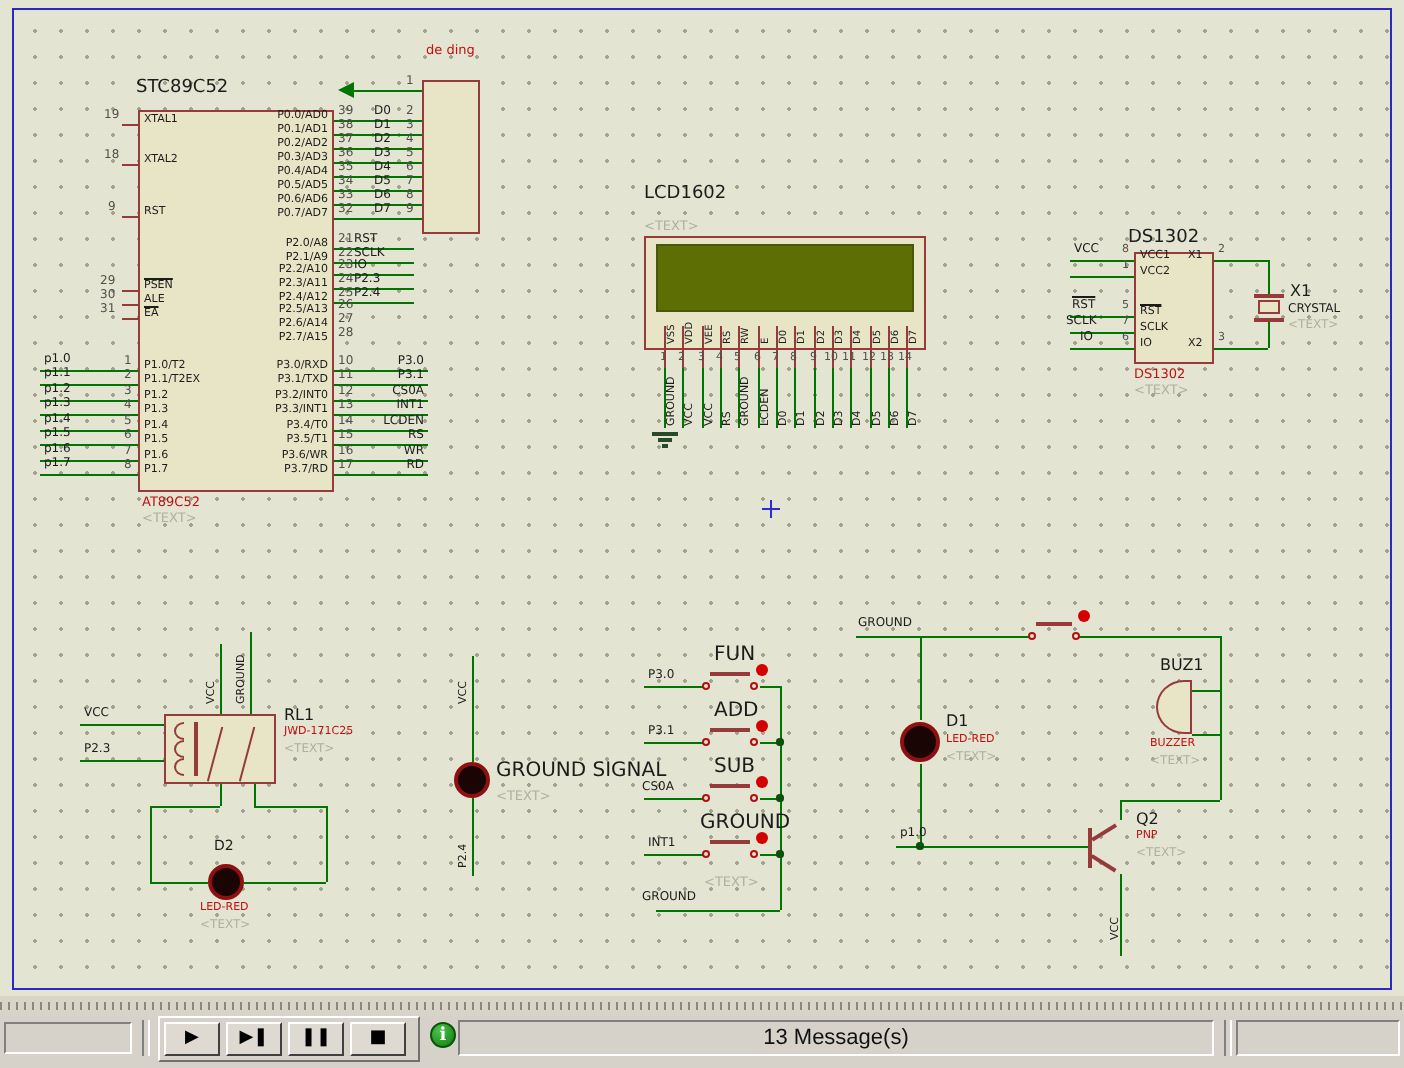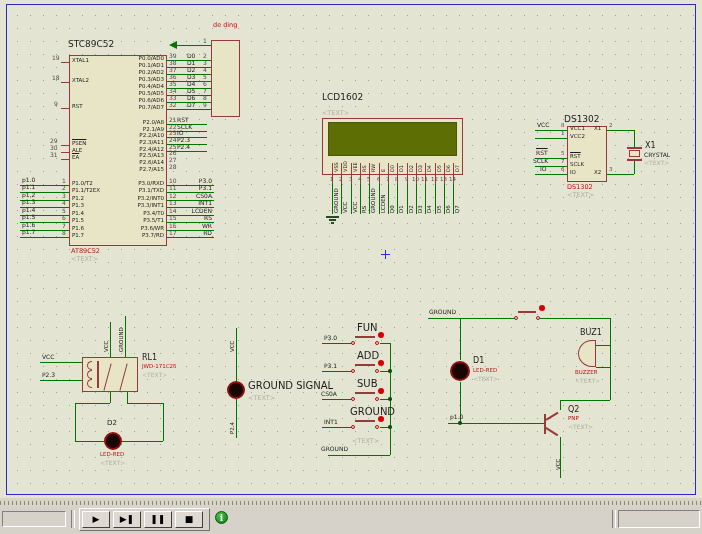--- a/index.html
+++ b/index.html
@@ -441,16 +441,17 @@
   <div id="statusbar">
     <div class="sunken" id="leftpanel"></div>
     <div class="groove" style="left:71px;top:3px;height:18px;"></div>
     <div id="simgroup">
       <div class="simbtn" style="left:2px;">▶</div>
       <div class="simbtn" style="left:33px;">▶❚</div>
       <div class="simbtn" style="left:64px;">❚❚</div>
       <div class="simbtn" style="left:95px;">■</div>
     </div>
     <div id="infoicon">i</div>
+    <div class="sunken" id="msgpanel">13 Message(s)</div>
     <div class="groove" style="left:612px;top:3px;height:18px;"></div>
     <div class="sunken" id="rightpanel"></div>
   </div>
 </div>
 
 </body></html>

